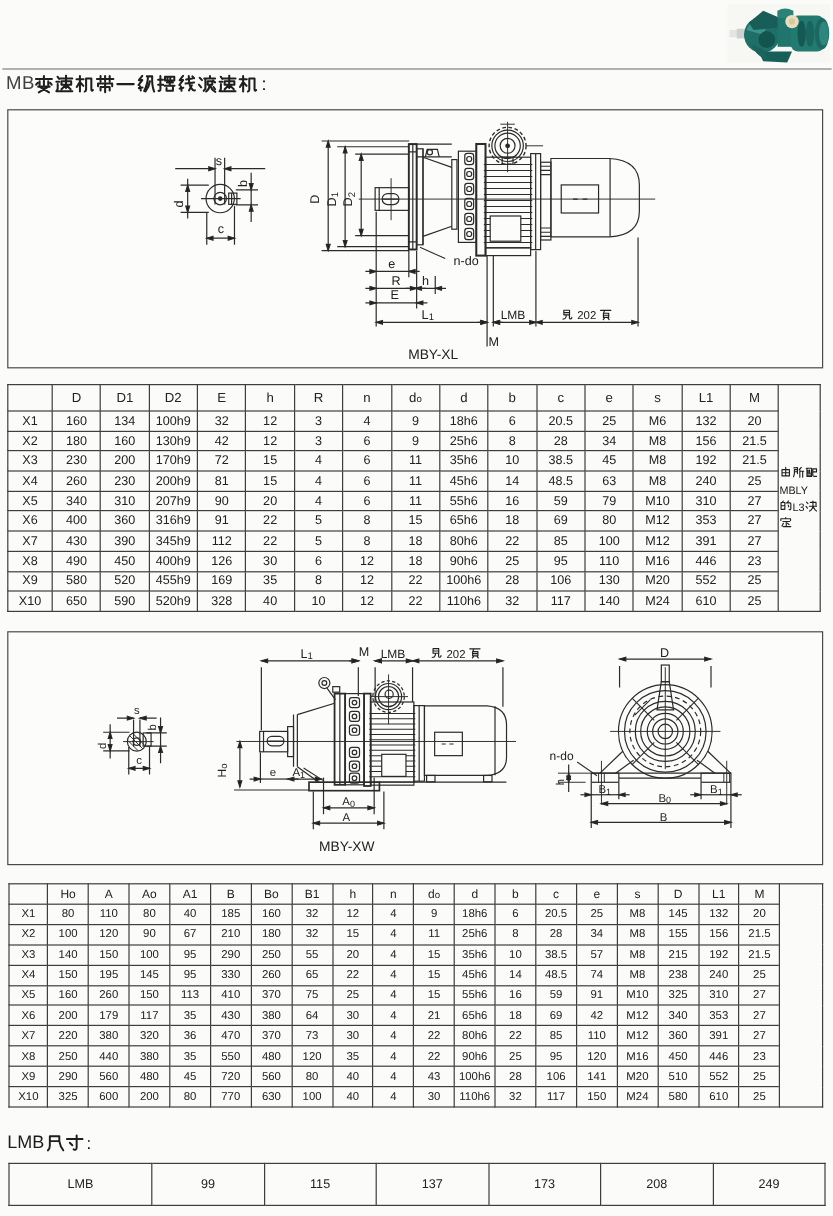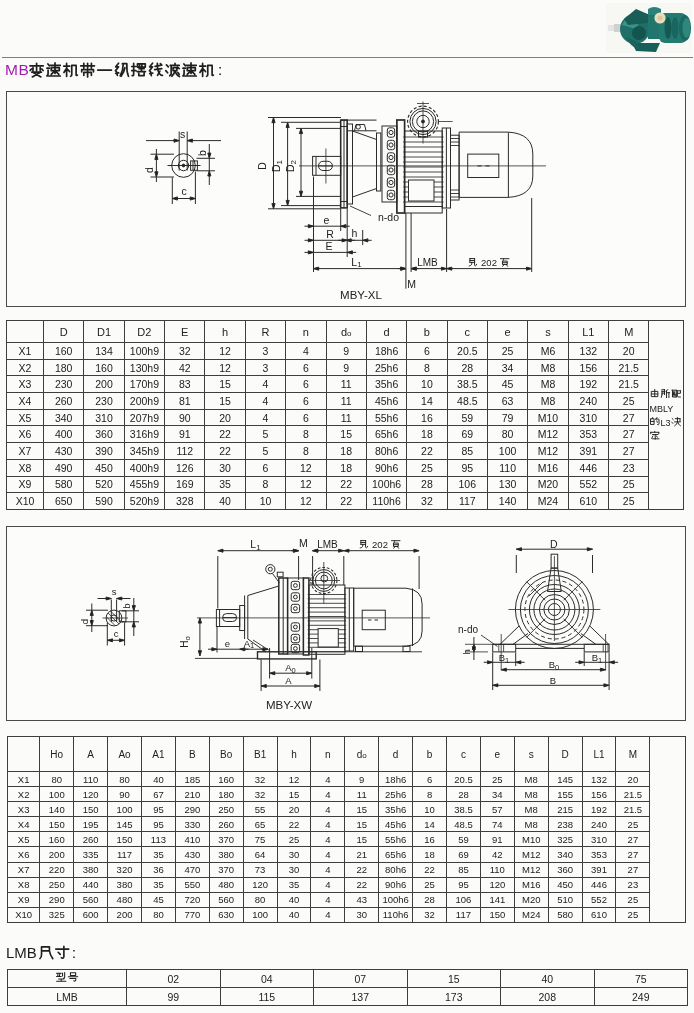--- a/index.html
+++ b/index.html
@@ -3,21 +3,21 @@
 <style>
 * { margin:0; padding:0; box-sizing:border-box; }
 html,body { width:694px; height:1013px; background:#fbfbf9; font-family:"Liberation Sans",sans-serif; }
 #page { position:relative; width:694px; height:1013px; overflow:hidden; color:#1c1c1c; }
 .box { position:absolute; border:1px solid #4a4a4a; background:#fcfcfa; }
 .tb { position:absolute; border-collapse:collapse; table-layout:fixed; font-size:10.5px; color:#222; }
 .tb td { border:1px solid #3e3e3e; text-align:center; vertical-align:middle; padding:0; overflow:hidden; white-space:nowrap; }
 .tb { border:1.5px solid #383838; }
 .hd td { height:22px; font-size:11px; }
 .tb2 td { font-size:9.5px; }
-.hd2 td { height:35px; font-size:10px; }
+.hd2 td { height:17px; font-size:10px; }
 .tb3 td { font-size:10.5px; height:18px; }
 .sb { font-size:8px; }
 .nb svg { display:block; margin:0 auto; }
 .noteV { line-height:1; }
 hr.top { position:absolute; left:2px; top:56.5px; width:691px; border:none; border-top:1.7px solid #7e7e7e; }
 </style></head>
 <body>
 <div id="page">
 <svg width="0" height="0" style="position:absolute">
       <defs>
@@ -100,21 +100,21 @@
 <ellipse cx="62" cy="25" rx="3.4" ry="11" fill="#155953"></ellipse>
 <ellipse cx="69" cy="25" rx="3.4" ry="11" fill="#1a655e"></ellipse>
 <ellipse cx="79" cy="25" rx="6" ry="13" fill="#1c6861"></ellipse>
 <ellipse cx="80.5" cy="25" rx="4" ry="10" fill="#2d877c"></ellipse>
 <circle cx="54" cy="15" r="5.6" fill="#eaddbd"></circle>
 <circle cx="54" cy="15" r="2.6" fill="#d9c89e"></circle>
 <path d="M26,40 L54,40 L50,49 L30,48 Z" fill="#17605a"></path>
 <path d="M20,34 Q24,44 34,47 L30,38 Z" fill="#1a645d"></path>
 </svg>
 <hr class="top">
-<div style="position:absolute;left:5px;top:61px;font-size:15.5px;color:#a21caf;letter-spacing:0.5px">MB</div>
+<div style="position:absolute;left:5px;top:61px;font-size:15.5px;color:#404040;letter-spacing:0.5px">MB</div>
     <svg style="position:absolute;left:29px;top:61.5px" width="200" height="17">
       <use href="#gbian" transform="translate(0.0,0.5) scale(0.950)" fill="none" stroke="#1f1f1f" stroke-width="1.8" stroke-linecap="round" stroke-linejoin="round"></use>
       <use href="#gsu" transform="translate(17.0,0.5) scale(0.950)" fill="none" stroke="#1f1f1f" stroke-width="1.8" stroke-linecap="round" stroke-linejoin="round"></use>
       <use href="#gji" transform="translate(34.0,0.5) scale(0.950)" fill="none" stroke="#1f1f1f" stroke-width="1.8" stroke-linecap="round" stroke-linejoin="round"></use>
       <use href="#gdai" transform="translate(51.0,0.5) scale(0.950)" fill="none" stroke="#1f1f1f" stroke-width="1.8" stroke-linecap="round" stroke-linejoin="round"></use>
       <use href="#gyi" transform="translate(68.0,0.5) scale(0.950)" fill="none" stroke="#1f1f1f" stroke-width="1.8" stroke-linecap="round" stroke-linejoin="round"></use>
       <use href="#gjiX" transform="translate(85.0,0.5) scale(0.950)" fill="none" stroke="#1f1f1f" stroke-width="1.8" stroke-linecap="round" stroke-linejoin="round"></use>
       <use href="#gbai" transform="translate(102.0,0.5) scale(0.950)" fill="none" stroke="#1f1f1f" stroke-width="1.8" stroke-linecap="round" stroke-linejoin="round"></use>
       <use href="#gxian" transform="translate(119.0,0.5) scale(0.950)" fill="none" stroke="#1f1f1f" stroke-width="1.8" stroke-linecap="round" stroke-linejoin="round"></use>
       <use href="#gjian" transform="translate(136.0,0.5) scale(0.950)" fill="none" stroke="#1f1f1f" stroke-width="1.8" stroke-linecap="round" stroke-linejoin="round"></use>
@@ -390,21 +390,21 @@
           <td>34</td>
           <td>M8</td>
           <td>156</td>
           <td>21.5</td>
         </tr>
         <tr>
           <td>X3</td>
           <td>230</td>
           <td>200</td>
           <td>170h9</td>
-          <td>83</td>
+          <td>72</td>
           <td>15</td>
           <td>4</td>
           <td>6</td>
           <td>11</td>
           <td>35h6</td>
           <td>10</td>
           <td>38.5</td>
           <td>45</td>
           <td>M8</td>
           <td>192</td>
@@ -906,21 +906,21 @@
           <td>59</td>
           <td>91</td>
           <td>M10</td>
           <td>325</td>
           <td>310</td>
           <td>27</td>
         </tr>
         <tr>
           <td>X6</td>
           <td>200</td>
-          <td>335</td>
+          <td>179</td>
           <td>117</td>
           <td>35</td>
           <td>430</td>
           <td>380</td>
           <td>64</td>
           <td>30</td>
           <td>4</td>
           <td>21</td>
           <td>65h6</td>
           <td>18</td>
@@ -1028,32 +1028,20 @@
         <col style="width:119px">
         <col style="width:93.5px">
         <col style="width:93.5px">
         <col style="width:93.5px">
         <col style="width:93.5px">
         <col style="width:93.5px">
         <col style="width:93.5px">
       </colgroup>
       <tbody>
         <tr>
-          <td><svg width="23" height="12">
-              <use href="#gxing" transform="translate(0.0,0.0) scale(0.656)" fill="none" stroke="#1f1f1f" stroke-width="1.6" stroke-linecap="round" stroke-linejoin="round"></use>
-              <use href="#ghao" transform="translate(11.8,0.0) scale(0.656)" fill="none" stroke="#1f1f1f" stroke-width="1.6" stroke-linecap="round" stroke-linejoin="round"></use>
-            </svg></td>
-          <td>02</td>
-          <td>04</td>
-          <td>07</td>
-          <td>15</td>
-          <td>40</td>
-          <td>75</td>
-        </tr>
-        <tr>
           <td>LMB</td>
           <td>99</td>
           <td>115</td>
           <td>137</td>
           <td>173</td>
           <td>208</td>
           <td>249</td>
         </tr>
       </tbody>
     </table>

